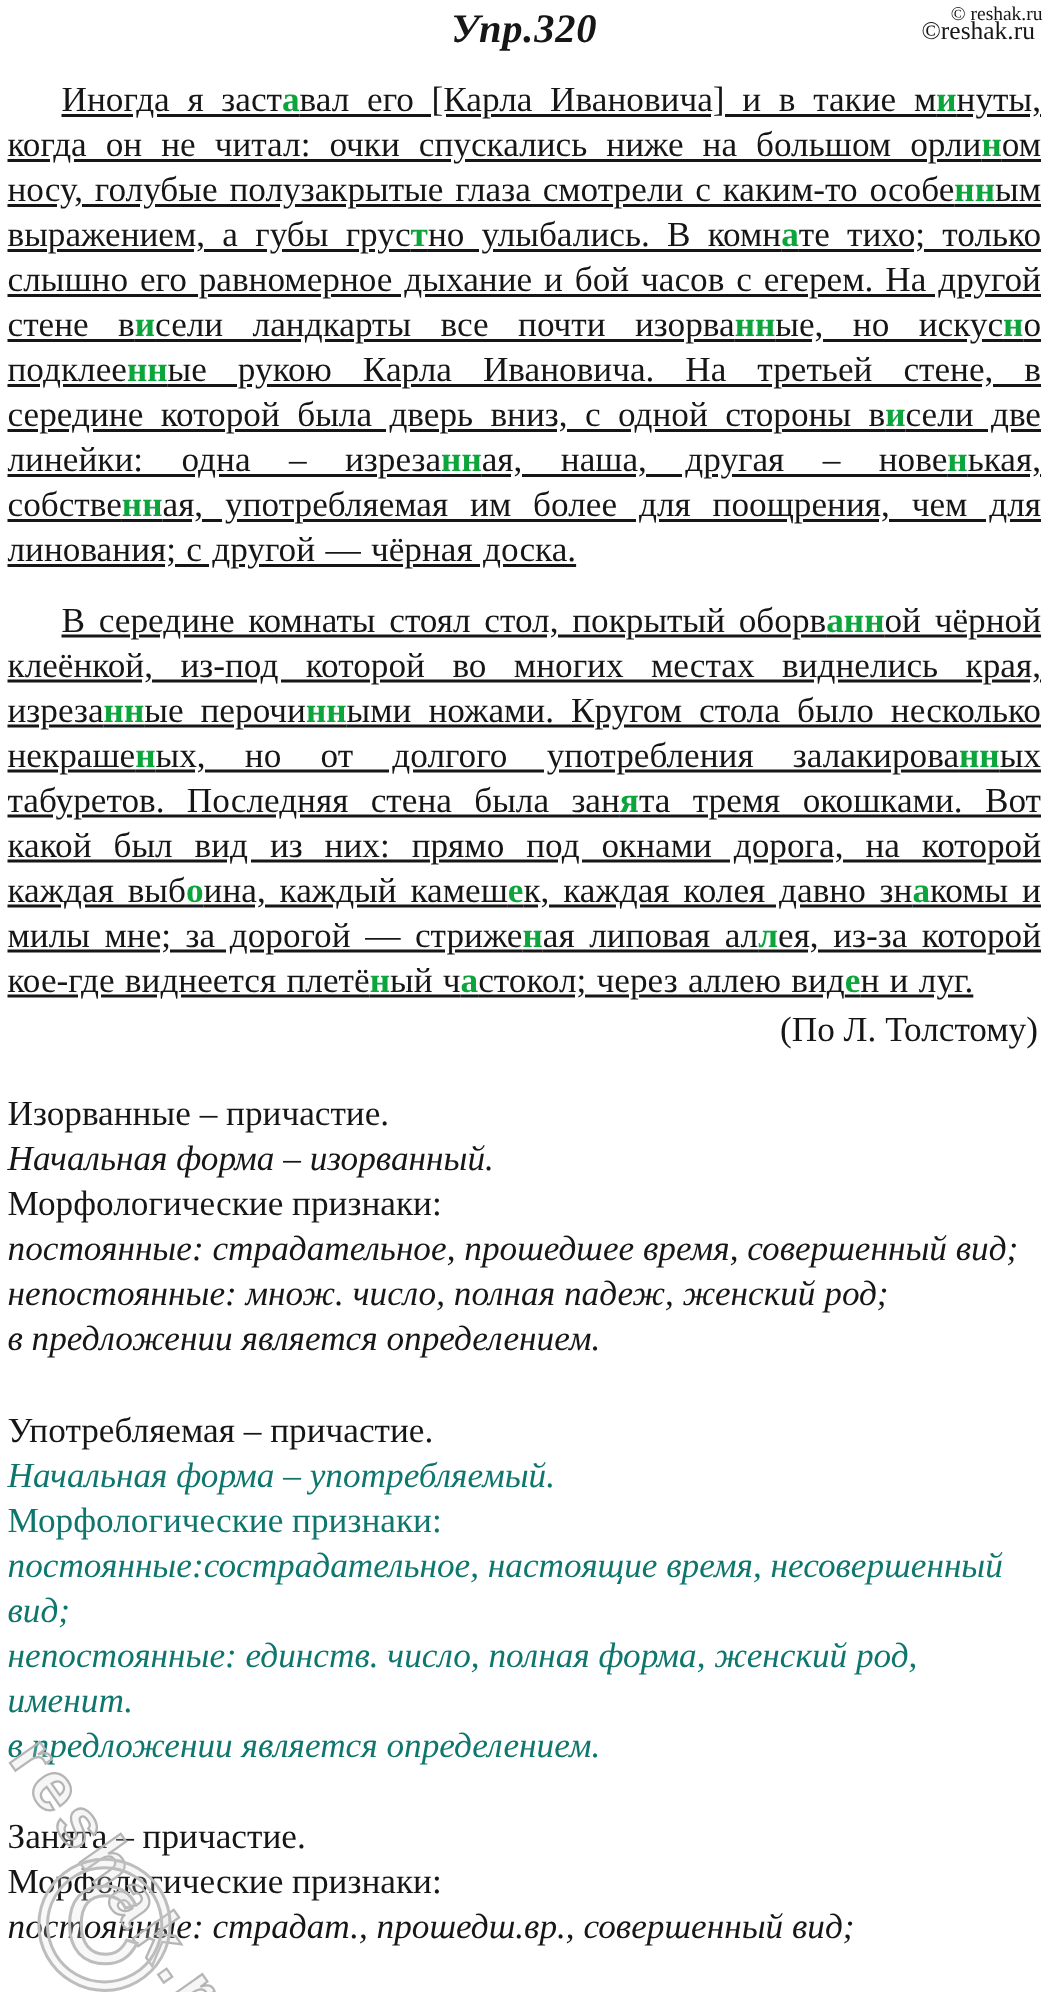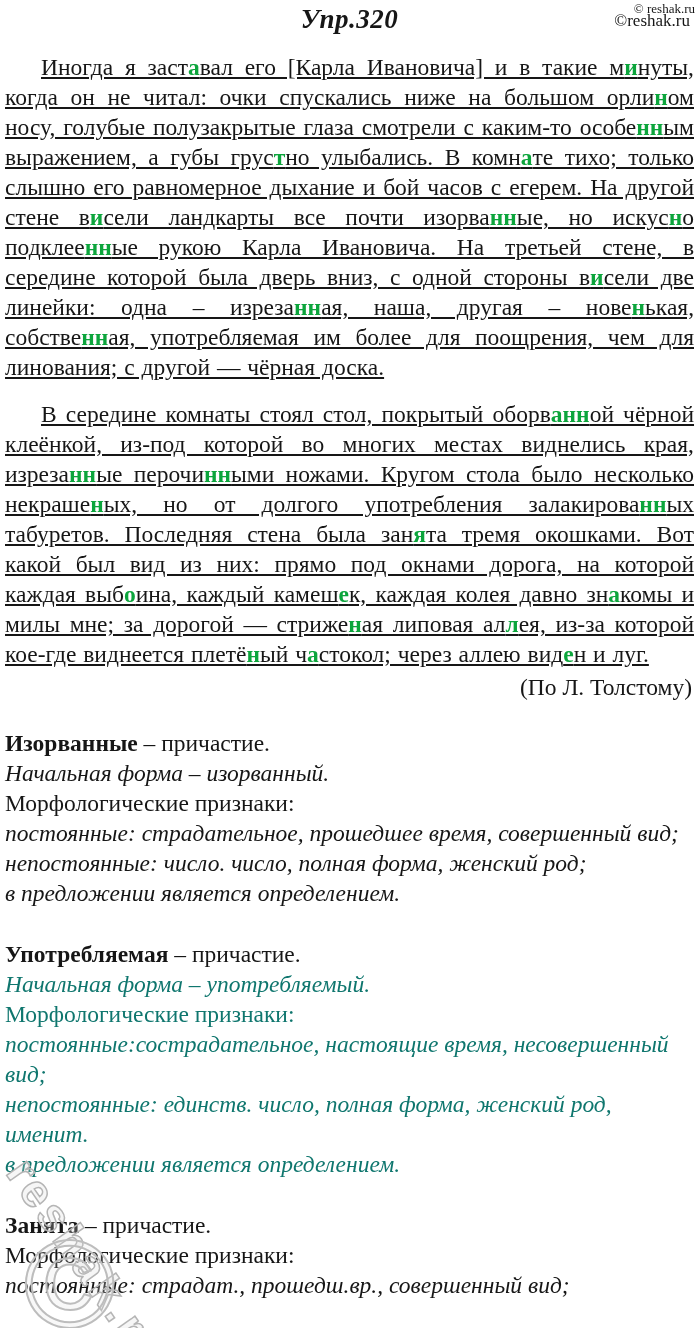--- a/index.html
+++ b/index.html
@@ -31,21 +31,21 @@
   .orthogram { color:var(--green,#0CA53C); font-weight:bold; }
 
   .attribution {
     font-size:23.5px; line-height:30px; text-align:right; padding-right:2px;
     margin-top:3px;
   }
 
   .block { margin-top:26px; }
   .block + .block { margin-top:31px; }
   .block p, .block .lines div { font-size:23.5px; line-height:30px; }
-  .block .head b { font-weight:bold;margin-top:28px; }
+  .block .head b { font-weight:normal;margin-top:28px; }
   .ital { font-style:italic; }
   
   .block.faded .ital, .block.faded .plain { color:#0f766e; }
 
   
   .diag-wm {
     position:absolute; left:40px; top:1148px;
     transform:rotate(55deg); transform-origin:0 0;
     font-family:"Liberation Sans","DejaVu Sans",sans-serif;
     font-size:46px; letter-spacing:4px; font-weight:bold;
@@ -78,21 +78,21 @@
   <p class="para">В середине комнаты стоял стол, покрытый оборв<span class="orthogram">анн</span>ой чёрной клеёнкой, из-под которой во многих местах виднелись края, изреза<span class="orthogram">нн</span>ые перочи<span class="orthogram">нн</span>ыми ножами. Кругом стола было несколько некраше<span class="orthogram">н</span>ых, но от долгого употребления залакирова<span class="orthogram">нн</span>ых табуретов. Последняя стена была зан<span class="orthogram">я</span>та тремя окошками. Вот какой был вид из них: прямо под окнами дорога, на которой каждая выб<span class="orthogram">о</span>ина, каждый камеш<span class="orthogram">е</span>к, каждая колея давно зн<span class="orthogram">а</span>комы и милы мне; за дорогой — стриже<span class="orthogram">н</span>ая липовая ал<span class="orthogram">л</span>ея, из-за которой кое-где виднеется плетё<span class="orthogram">н</span>ый ч<span class="orthogram">а</span>стокол; через аллею вид<span class="orthogram">е</span>н и луг.</p>
 
   <p class="attribution">(По Л. Толстому)</p>
 
   <section class="block">
     <p class="head"><b>Изорванные</b><span> – причастие.</span></p>
     <p class="ital">Начальная форма – изорванный.</p>
     <p class="plain">Морфологические признаки:</p>
     <div class="ital lines">
         <div>постоянные: страдательное, прошедшее время, совершенный вид;</div>
-        <div>непостоянные: число. число, полная форма, женский род;</div>
+        <div>непостоянные: множ. число, полная падеж, женский род;</div>
         <div>в предложении является определением.</div>
       </div>
   </section>
 
   <section class="block faded">
     <p class="head"><b>Употребляемая</b><span> – причастие.</span></p>
     <p class="ital">Начальная форма – употребляемый.</p>
     <p class="plain">Морфологические признаки:</p>
     <div class="ital lines">
         <div>постоянные:сострадательное, настоящие время, несовершенный вид;</div>

